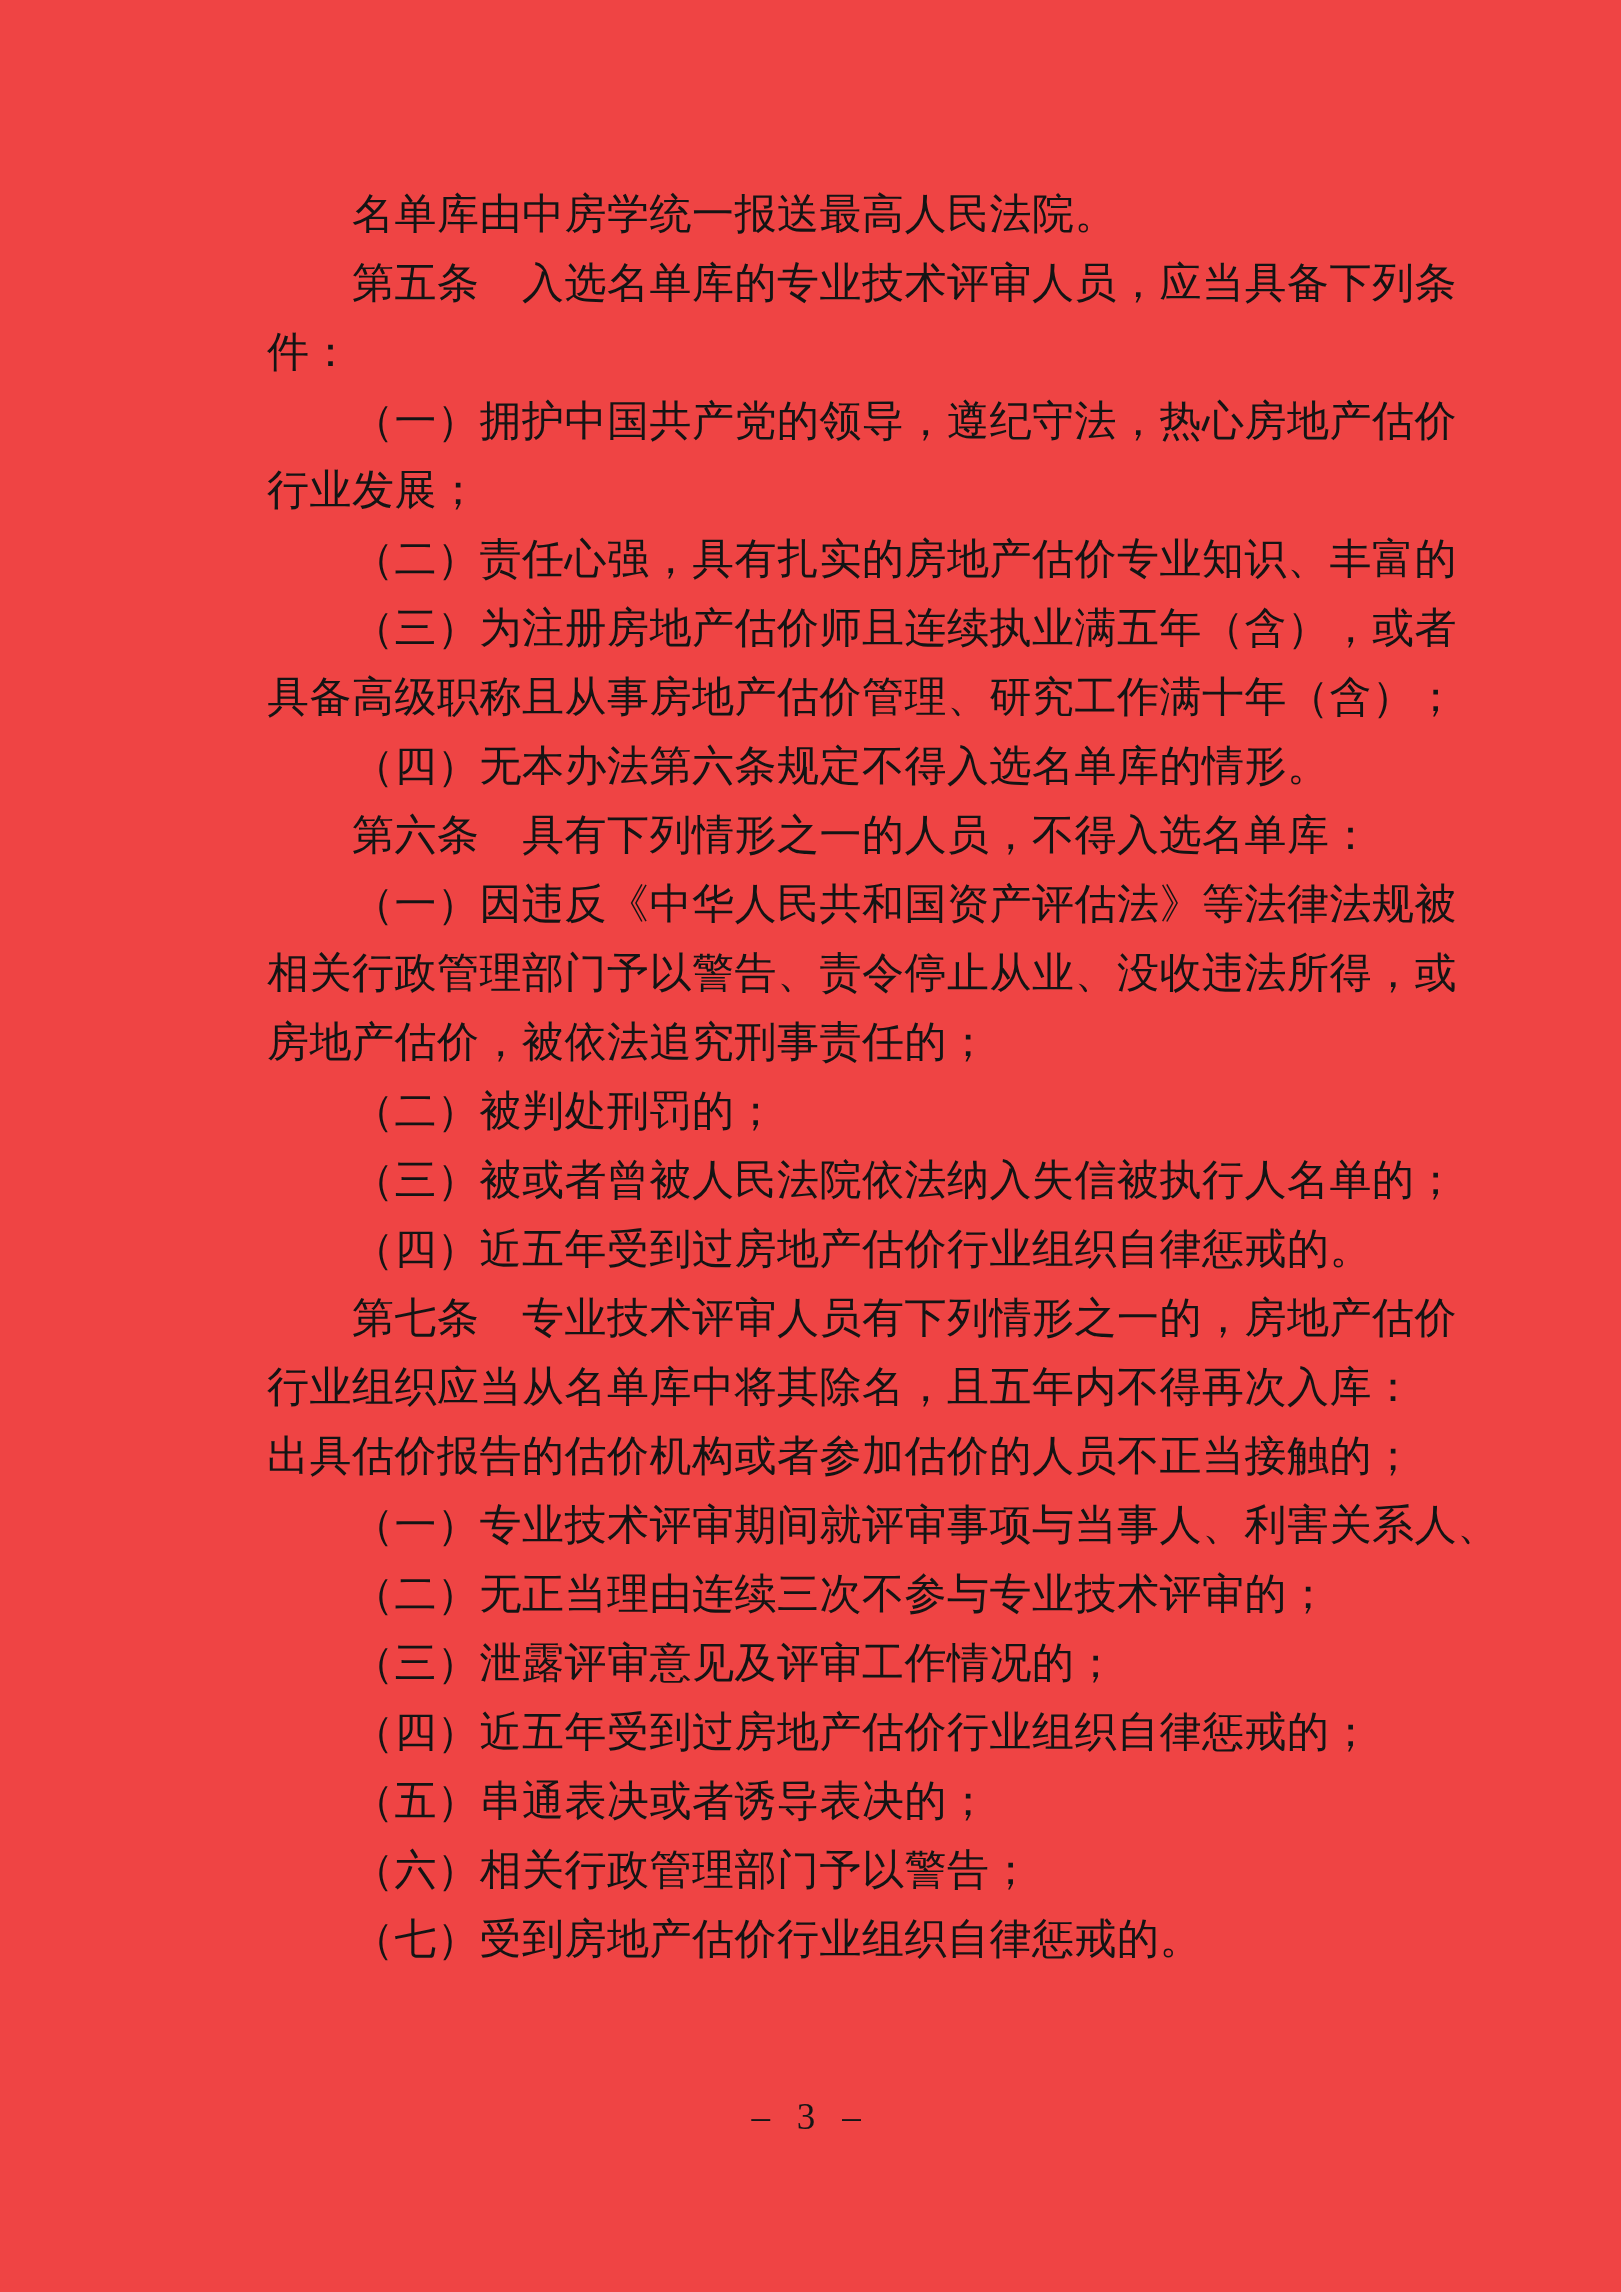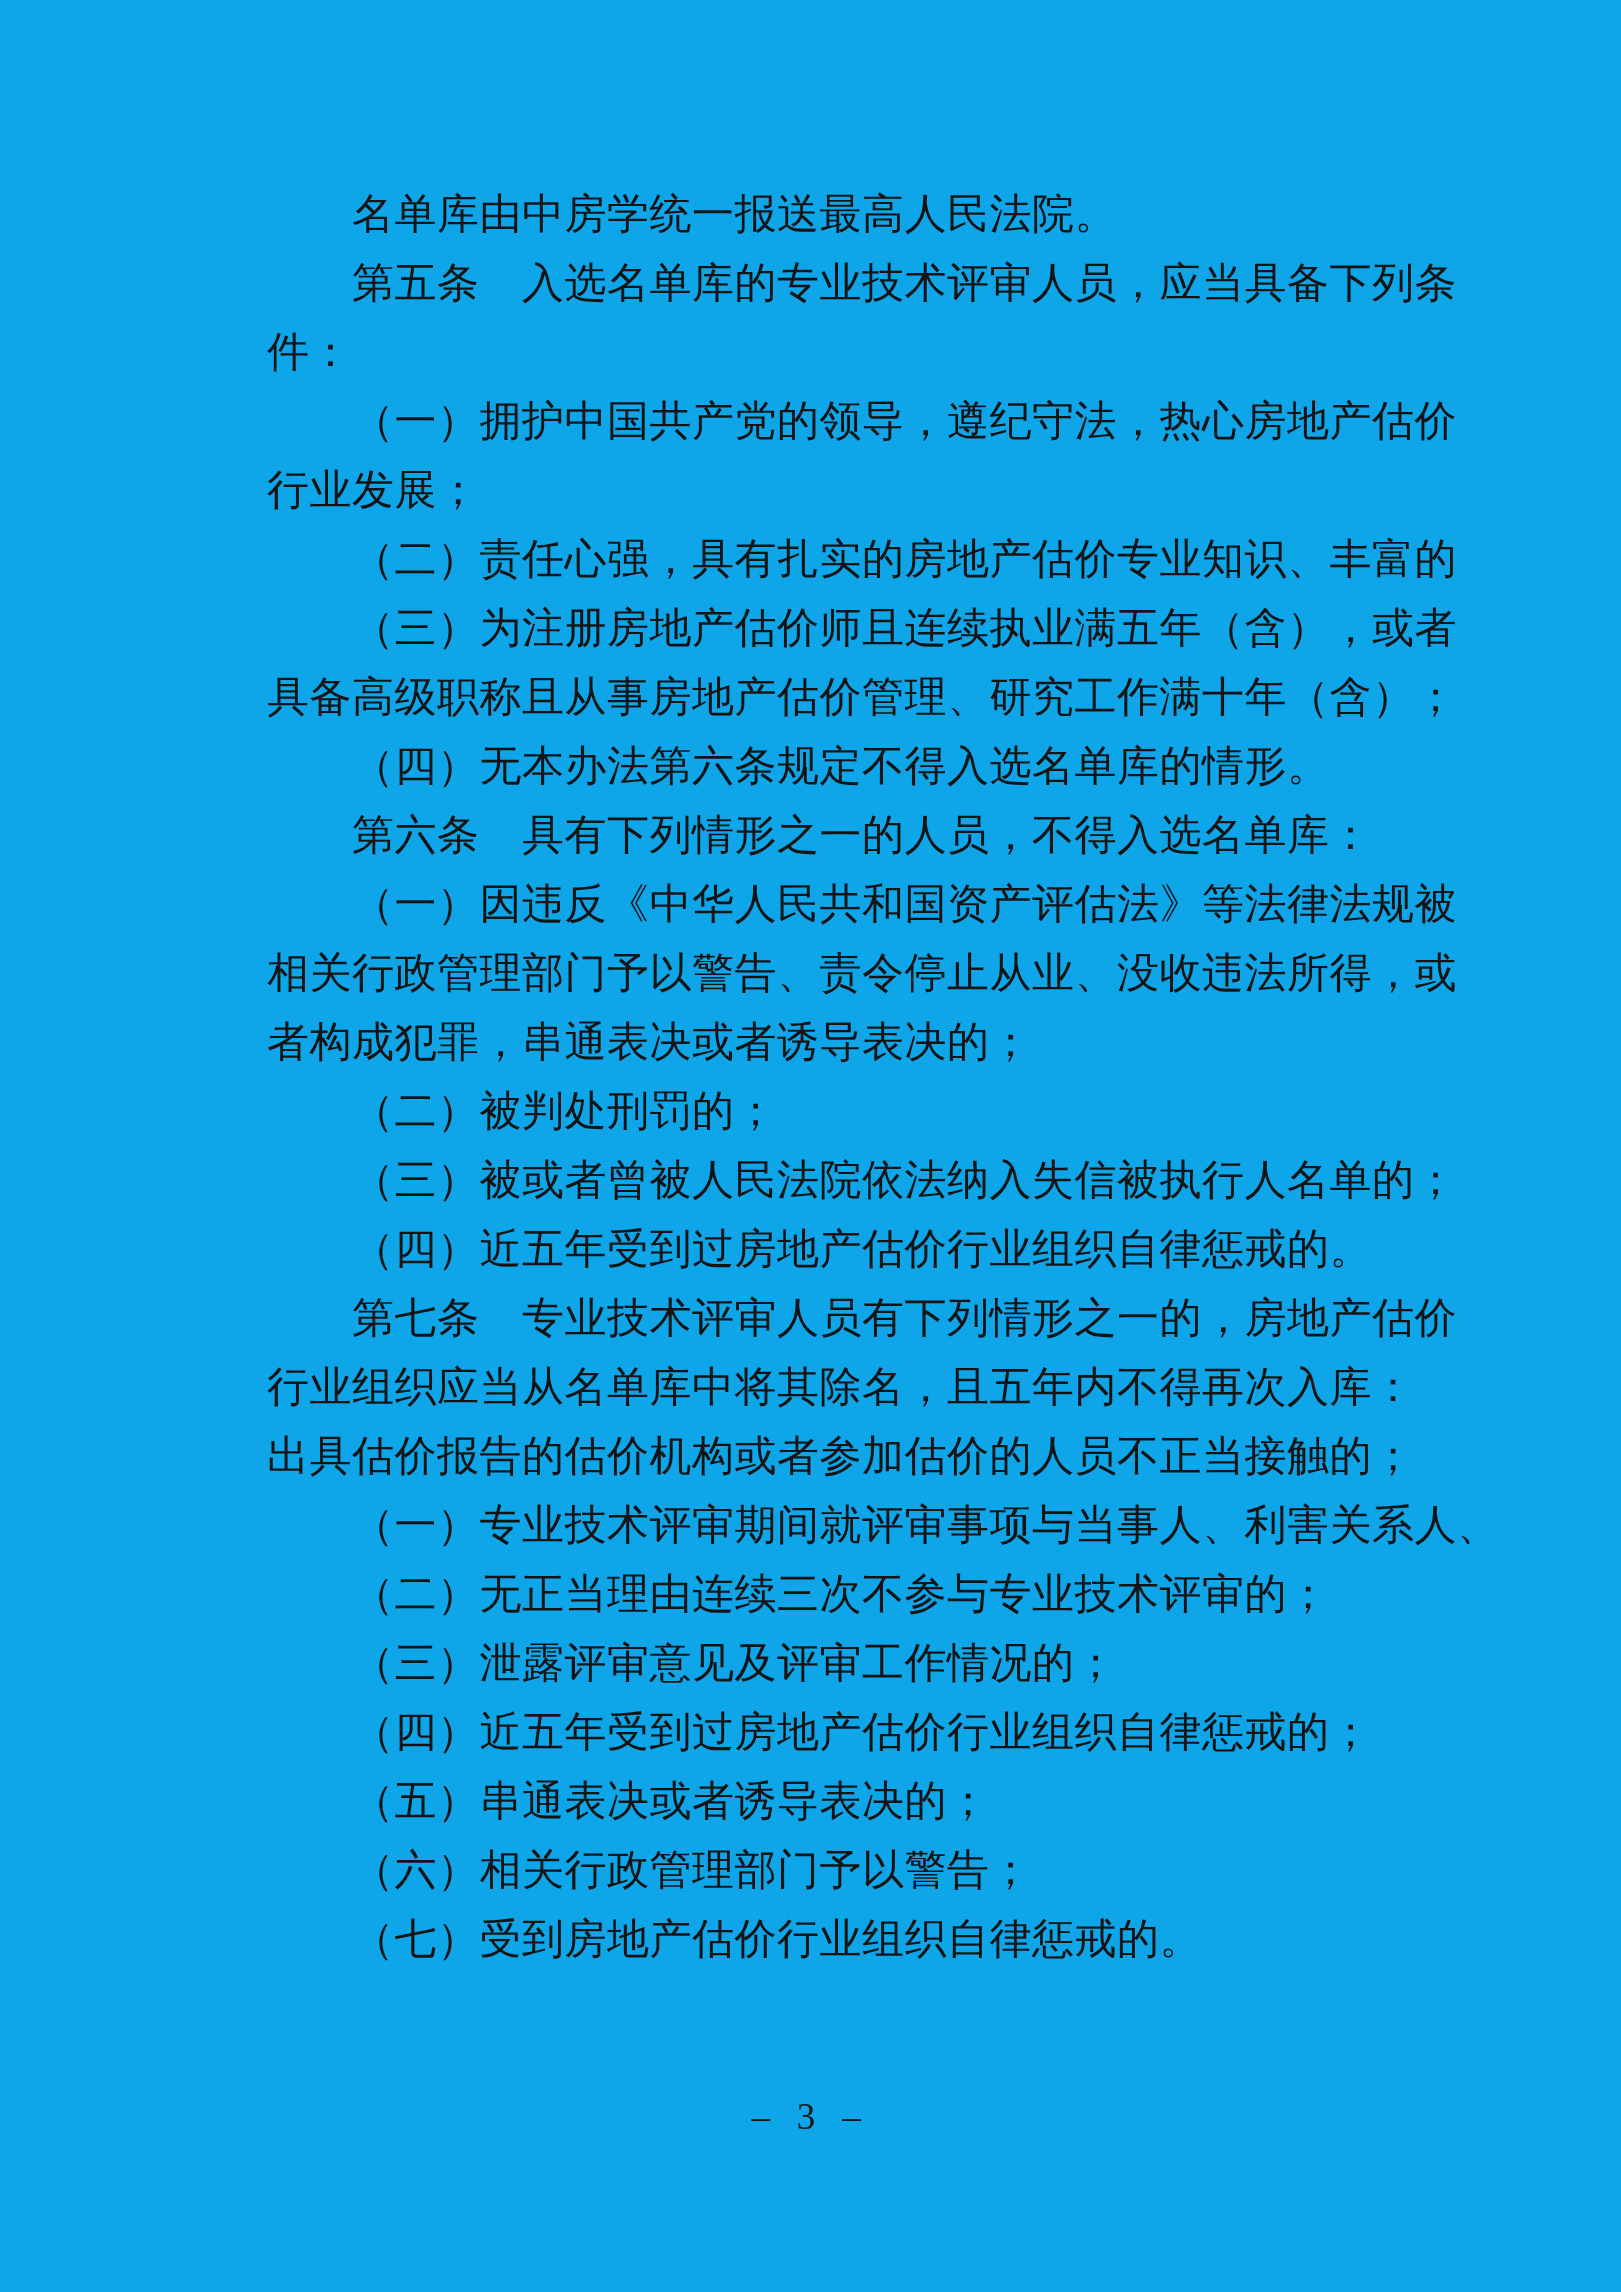--- a/index.html
+++ b/index.html
@@ -11,21 +11,21 @@
     height: 2293px;
     background: #ffffff;
     position: relative;
     overflow: hidden;
     font-family: "Liberation Serif", "DejaVu Serif", serif;
     color: #141414;
   }
   .page {
     position: absolute;
     inset: 0;
-    background: #0ea5e9;
+    background: #ef4444;
   }
   .text-block {
     position: absolute;
     left: 267px;
     top: 180px;
     width: 1215px;
   }
   .line {
     height: 69px;
     line-height: 69px;
@@ -58,21 +58,21 @@
       <div class="line">件：</div>
       <div class="line indent">（一）拥护中国共产党的领导，遵纪守法，热心房地产估价</div>
       <div class="line">行业发展；</div>
       <div class="line indent">（二）责任心强，具有扎实的房地产估价专业知识、丰富的</div>
       <div class="line indent">（三）为注册房地产估价师且连续执业满五年（含），或者</div>
       <div class="line">具备高级职称且从事房地产估价管理、研究工作满十年（含）；</div>
       <div class="line indent">（四）无本办法第六条规定不得入选名单库的情形。</div>
       <div class="line indent">第六条　具有下列情形之一的人员，不得入选名单库：</div>
       <div class="line indent">（一）因违反《中华人民共和国资产评估法》等法律法规被</div>
       <div class="line">相关行政管理部门予以警告、责令停止从业、没收违法所得，或</div>
-      <div class="line">者构成犯罪，串通表决或者诱导表决的；</div>
+      <div class="line">房地产估价，被依法追究刑事责任的；</div>
       <div class="line indent">（二）被判处刑罚的；</div>
       <div class="line indent">（三）被或者曾被人民法院依法纳入失信被执行人名单的；</div>
       <div class="line indent">（四）近五年受到过房地产估价行业组织自律惩戒的。</div>
       <div class="line indent">第七条　专业技术评审人员有下列情形之一的，房地产估价</div>
       <div class="line">行业组织应当从名单库中将其除名，且五年内不得再次入库：</div>
       <div class="line">出具估价报告的估价机构或者参加估价的人员不正当接触的；</div>
       <div class="line indent">（一）专业技术评审期间就评审事项与当事人、利害关系人、</div>
       <div class="line indent">（二）无正当理由连续三次不参与专业技术评审的；</div>
       <div class="line indent">（三）泄露评审意见及评审工作情况的；</div>
       <div class="line indent">（四）近五年受到过房地产估价行业组织自律惩戒的；</div>

